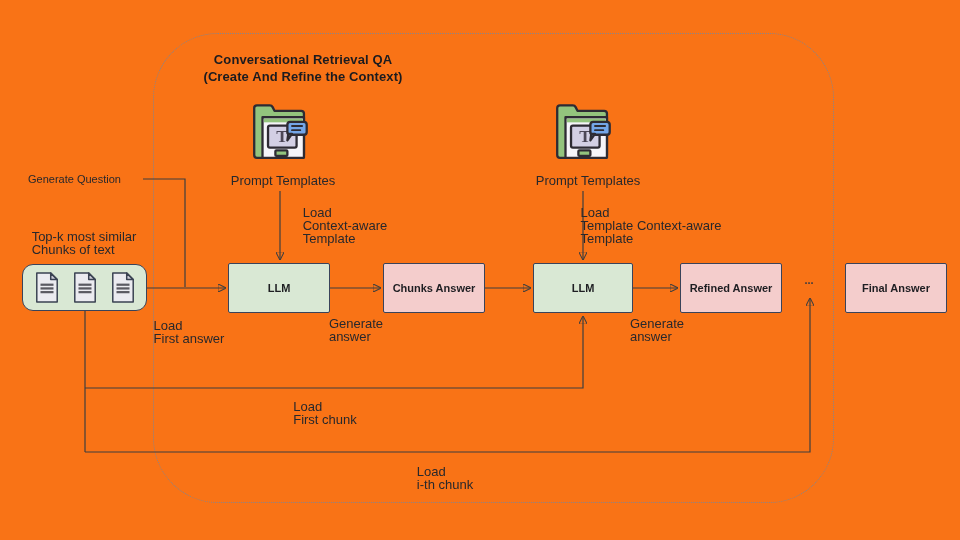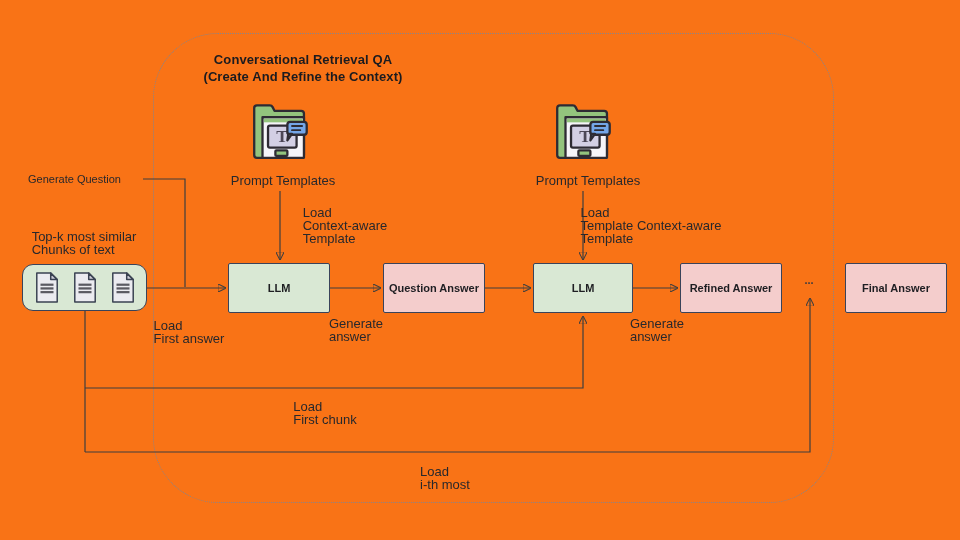--- a/index.html
+++ b/index.html
@@ -126,21 +126,21 @@
     <svg width="26" height="33" viewBox="0 0 28 34">
       <path class="doc-page" d="M3 1.5 h15 l7 7 v24 h-22 z"></path>
       <path class="doc-fold" d="M18 1.5 v7 h7 z"></path>
       <line class="doc-line" x1="7" y1="14" x2="21" y2="14"></line>
       <line class="doc-line" x1="7" y1="18" x2="21" y2="18"></line>
       <line class="doc-line" x1="7" y1="22" x2="21" y2="22"></line>
     </svg>
   </div>
 
   <div class="node green" style="left:228px;top:263px;width:102px">LLM</div>
-  <div class="node pink" style="left:383px;top:263px;width:102px">Question Answer</div>
+  <div class="node pink" style="left:383px;top:263px;width:102px">Chunks Answer</div>
   <div class="node green" style="left:533px;top:263px;width:100px">LLM</div>
   <div class="node pink" style="left:680px;top:263px;width:102px">Refined Answer</div>
   <div class="node pink" style="left:845px;top:263px;width:102px">Final Answer</div>
 
   <div class="lbl-left" style="left:28px;top:173px">Generate Question</div>
 
   <div class="lbl" style="left:84px;top:230px">
     <div>Top-k most similar</div>
     <div>Chunks of text</div>
   </div>
@@ -175,18 +175,18 @@
     <div>answer</div>
   </div>
 
   <div class="lbl" style="left:325px;top:400px">
     <div>Load</div>
     <div>First chunk</div>
   </div>
 
   <div class="lbl" style="left:445px;top:465px">
     <div>Load</div>
-    <div>i-th most</div>
+    <div>i-th chunk</div>
   </div>
 
   <div class="ellipsis" style="left:809px;top:274px">...</div>
 
 </div>
 
 </body></html>

